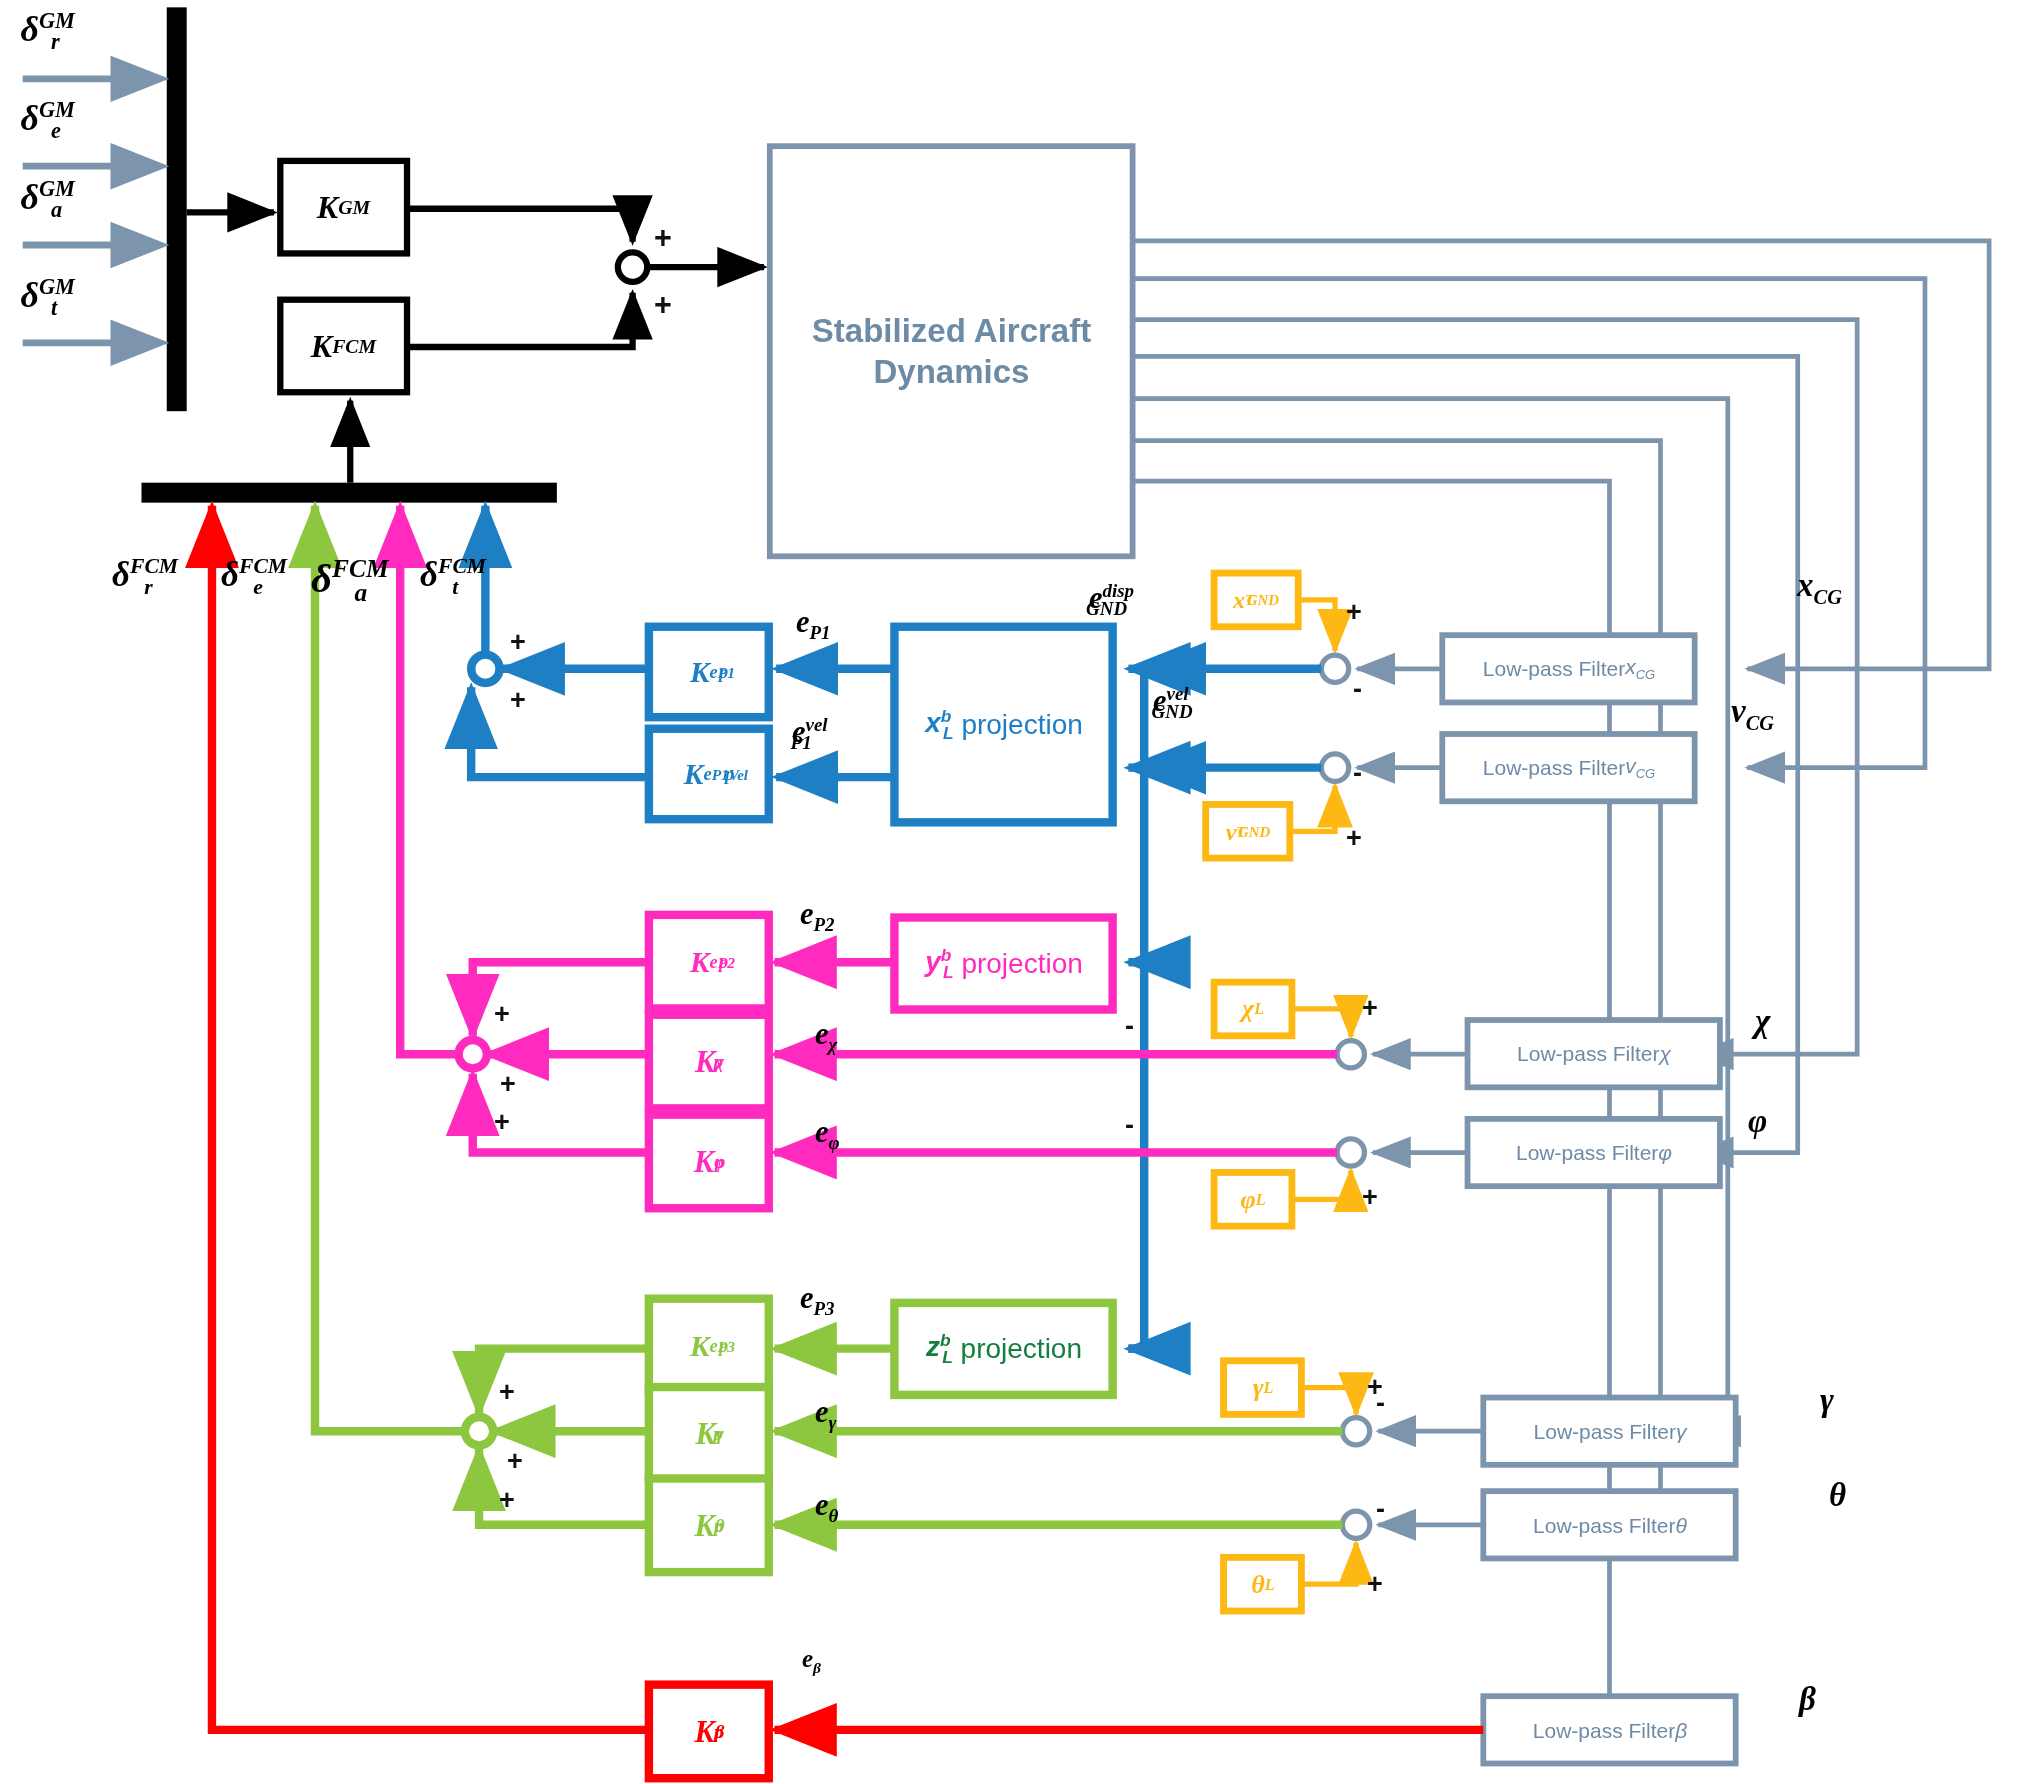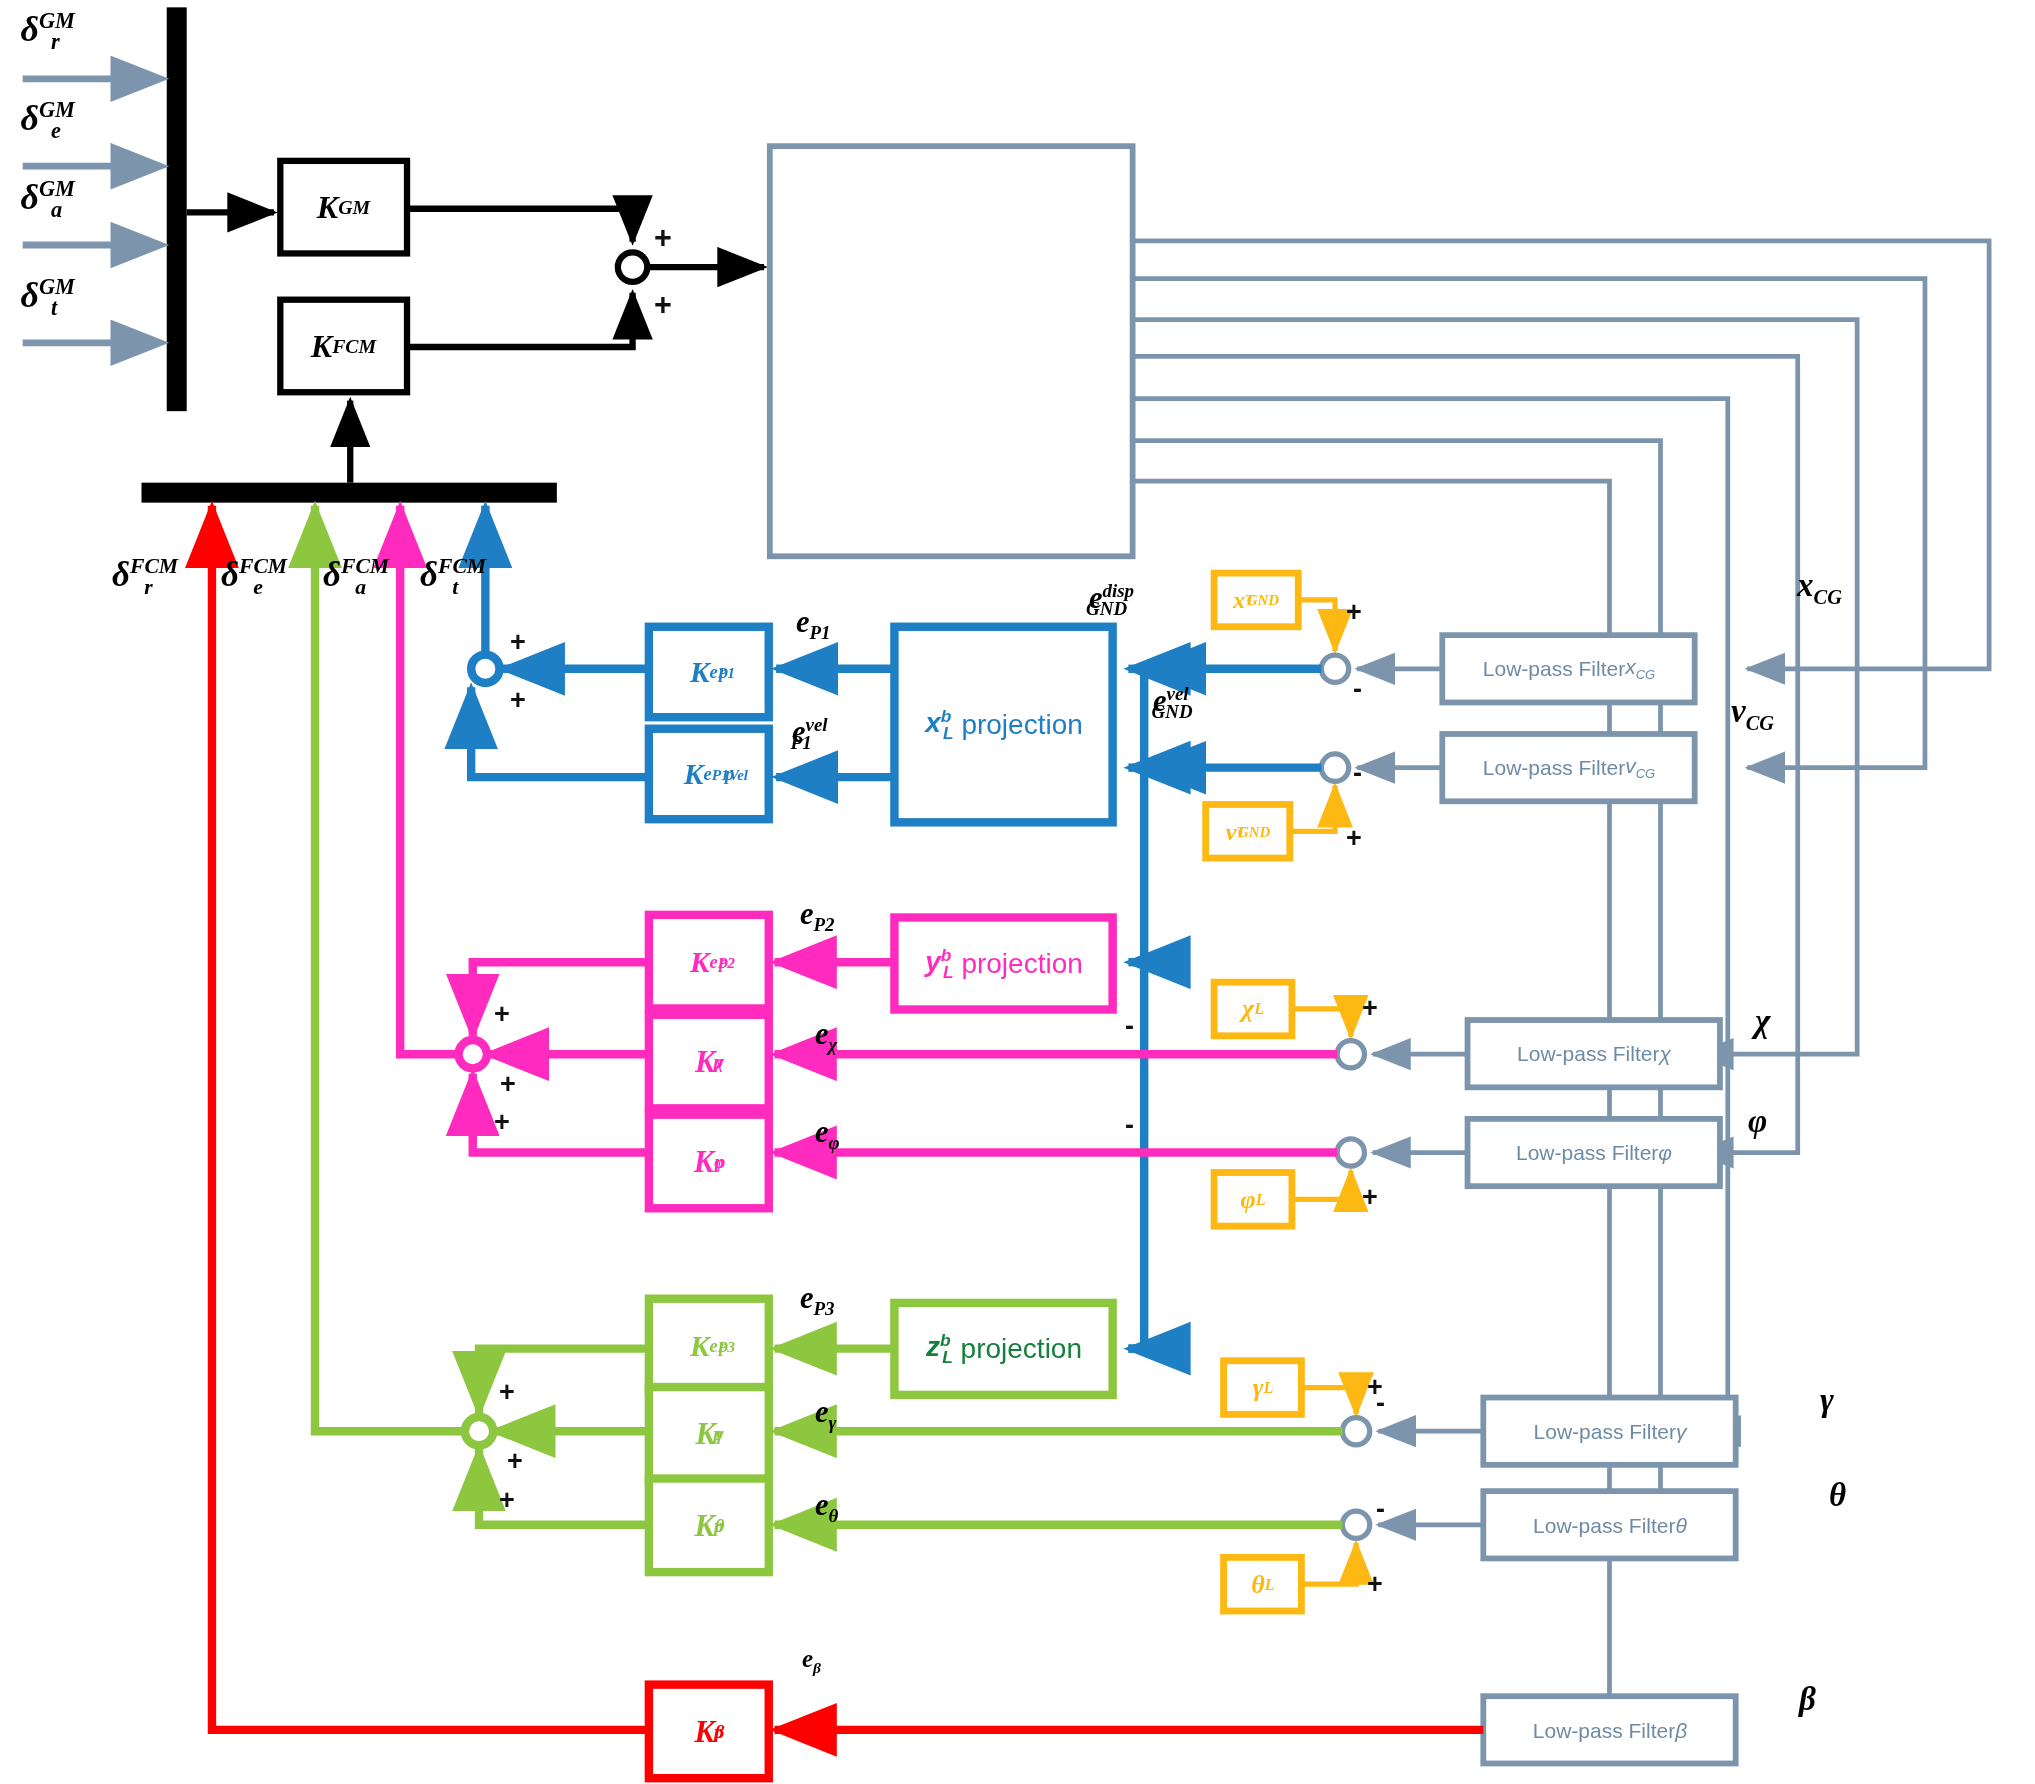--- a/index.html
+++ b/index.html
@@ -191,35 +191,38 @@
   <path d="M1213,3290 L382,3290 L382,962" fill="none" stroke="#FF0000" stroke-width="16" marker-end="url(#ah-red)"></path>
 </svg>
 
 <div class="lbl" style="left:9.5px;top:9.5px;font-size:36px;">δ<span class="sup">GM</span><span class="sub" style="margin-left:-24px;">r</span></div>
 <div class="lbl" style="left:9.5px;top:99px;font-size:36px;">δ<span class="sup">GM</span><span class="sub" style="margin-left:-24px;">e</span></div>
 <div class="lbl" style="left:9.5px;top:178px;font-size:36px;">δ<span class="sup">GM</span><span class="sub" style="margin-left:-24px;">a</span></div>
 <div class="lbl" style="left:9.5px;top:276px;font-size:36px;">δ<span class="sup">GM</span><span class="sub" style="margin-left:-24px;">t</span></div>
 
 <div class="lbl" style="left:101px;top:556px;font-size:35px;">δ<span class="sup">FCM</span><span class="sub" style="margin-left:-34px;">r</span></div>
 <div class="lbl" style="left:210px;top:556px;font-size:35px;">δ<span class="sup">FCM</span><span class="sub" style="margin-left:-34px;">e</span></div>
-<div class="lbl" style="left:312px;top:556px;font-size:35px;">δ<span class="sup">FCM</span><span class="sub" style="margin-left:-34px;">a</span></div>
+<div class="lbl" style="left:300px;top:556px;font-size:41px;">δ<span class="sup">FCM</span><span class="sub" style="margin-left:-34px;">a</span></div>
 <div class="lbl" style="left:409px;top:556px;font-size:35px;">δ<span class="sup">FCM</span><span class="sub" style="margin-left:-34px;">t</span></div>
 
 <div class="kbx" style="left:269px;top:161px;width:127px;height:93px;font-size:32px;color:#000;">
       <span>K</span>
       <span class="sub">GM</span>
     </div>
 <div class="kbx" style="left:269px;top:300px;width:127px;height:93px;font-size:32px;color:#000;">
       <span>K</span>
       <span class="sub">FCM</span>
     </div>
 
 <div class="sgn" style="left:643px;top:220px;font-size:30.5px;">+</div>
 <div class="sgn" style="left:643px;top:287px;font-size:30.5px;">+</div>
 
+<div class="sad" style="left:759px;top:146px;width:363px;height:410px;font-size:33px;">
+  <div><span>Stabilized Aircraft</span><br><span>Dynamics</span></div>
+</div>
 
 <div class="kbx" style="left:638px;top:627px;width:120px;height:90px;font-size:29.5px;color:#1F7FC4;">K<span class="sup">e<span style="font-size:0.85em;">P1</span></span><span class="sub" style="margin-left:-16px;">p</span></div>
 <div class="kbx" style="left:638px;top:729px;width:120px;height:90px;font-size:29.5px;color:#1F7FC4;">K<span class="sup">e<span style="font-size:0.85em;">P1</span><span style="font-size:0.82em;">Vel</span></span><span class="sub" style="margin-left:-23px;">p</span></div>
 
 <div class="kbx" style="left:638px;top:915px;width:120px;height:94px;font-size:29.5px;color:#FF2BBE;">K<span class="sup">e<span style="font-size:0.85em;">P2</span></span><span class="sub" style="margin-left:-16px;">p</span></div>
 <div class="kbx" style="left:638px;top:1015px;width:120px;height:94px;font-size:30.5px;color:#FF2BBE;">K<span class="sup">χ</span><span class="sub" style="margin-left:-10.5px;">p</span></div>
 <div class="kbx" style="left:638px;top:1115px;width:120px;height:94px;font-size:30.5px;color:#FF2BBE;">K<span class="sup">φ</span><span class="sub" style="margin-left:-10.5px;">p</span></div>
 
 <div class="kbx" style="left:638px;top:1299px;width:120px;height:94px;font-size:29.5px;color:#8DC63F;">K<span class="sup">e<span style="font-size:0.85em;">P3</span></span><span class="sub" style="margin-left:-16px;">p</span></div>
 <div class="kbx" style="left:638px;top:1387px;width:120px;height:94px;font-size:30.5px;color:#8DC63F;">K<span class="sup">γ</span><span class="sub" style="margin-left:-10.5px;">p</span></div>

